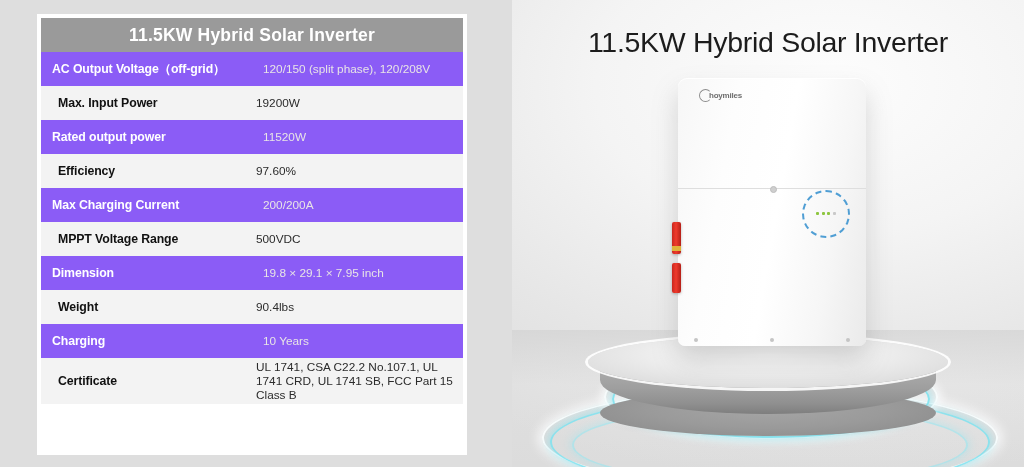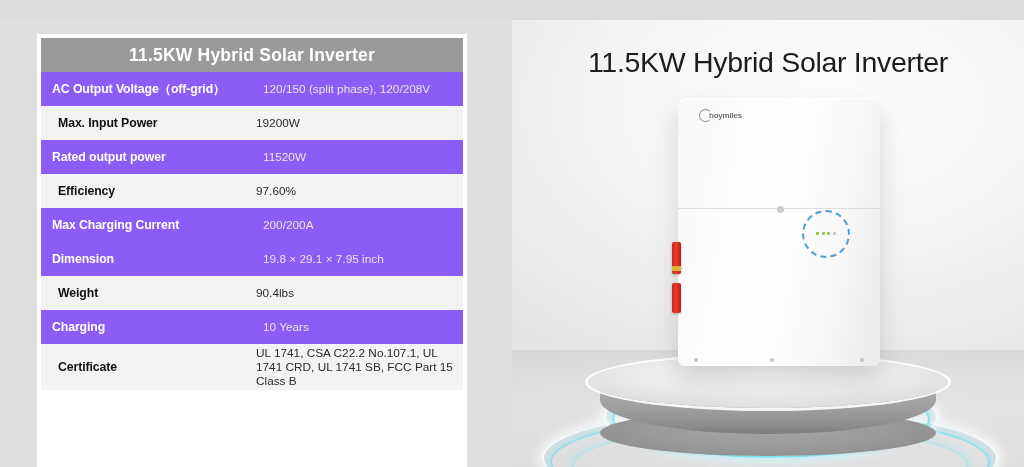--- a/index.html
+++ b/index.html
@@ -1,21 +1,21 @@
 <!DOCTYPE html>
 <html><head>
 <meta charset="utf-8">
 <style>
   html,body{margin:0;padding:0;}
   body{
     width:1024px;height:467px;overflow:hidden;
     font-family:"Liberation Sans", sans-serif;
     background:#dcdcdc;
   }
-  .page{position:relative;width:1024px;height:447px;display:flex;margin-top:20px;}
+  .page{position:relative;width:1024px;height:447px;display:flex;}
 
   
   .left-pane{
     position:relative;width:512px;height:467px;
     background:#dedede;
   }
   .spec-card{
     position:absolute;left:37px;top:14px;width:430px;height:441px;
     background:#ffffff;
     padding:4px;
@@ -116,21 +116,20 @@
     position:absolute;left:40px;top:412px;width:430px;height:30px;border-radius:50%;
     background:radial-gradient(50% 50% at 50% 50%, rgba(150,150,150,.38), rgba(150,150,150,0) 72%);
   }
 
   
   .inverter{
     position:absolute;left:166px;top:78px;width:188px;height:268px;
     background:linear-gradient(100deg,#f7f7f7 0%, #fdfdfd 26%, #ffffff 52%, #f6f6f6 78%, #eaeaea 100%);
     border-radius:9px 9px 7px 7px;
     box-shadow:0 14px 26px rgba(120,120,120,.28), 0 1px 0 rgba(255,255,255,.9) inset;
-    padding-left:14px;
   }
   .inv-logo{
     position:absolute;left:21px;top:11px;
     display:flex;align-items:center;gap:2px;
   }
   .inv-logo .mark{
     width:11px;height:11px;border-radius:50%;
     border:1.3px solid #8d8d8d;border-right-color:transparent;
   }
   .inv-logo .wordmark{
@@ -195,20 +194,24 @@
             <td class="k">Rated output power</td>
             <td class="v">11520W</td>
           </tr>
           <tr class="r-light">
             <td class="k">Efficiency</td>
             <td class="v">97.60%</td>
           </tr>
           <tr class="r-dark">
             <td class="k">Max Charging Current</td>
             <td class="v">200/200A</td>
+          </tr>
+          <tr class="r-light">
+            <td class="k">MPPT Voltage Range</td>
+            <td class="v">500VDC</td>
           </tr>
           <tr class="r-dark">
             <td class="k">Dimension</td>
             <td class="v">19.8 × 29.1 × 7.95 inch</td>
           </tr>
           <tr class="r-light">
             <td class="k">Weight</td>
             <td class="v">90.4lbs</td>
           </tr>
           <tr class="r-dark">

